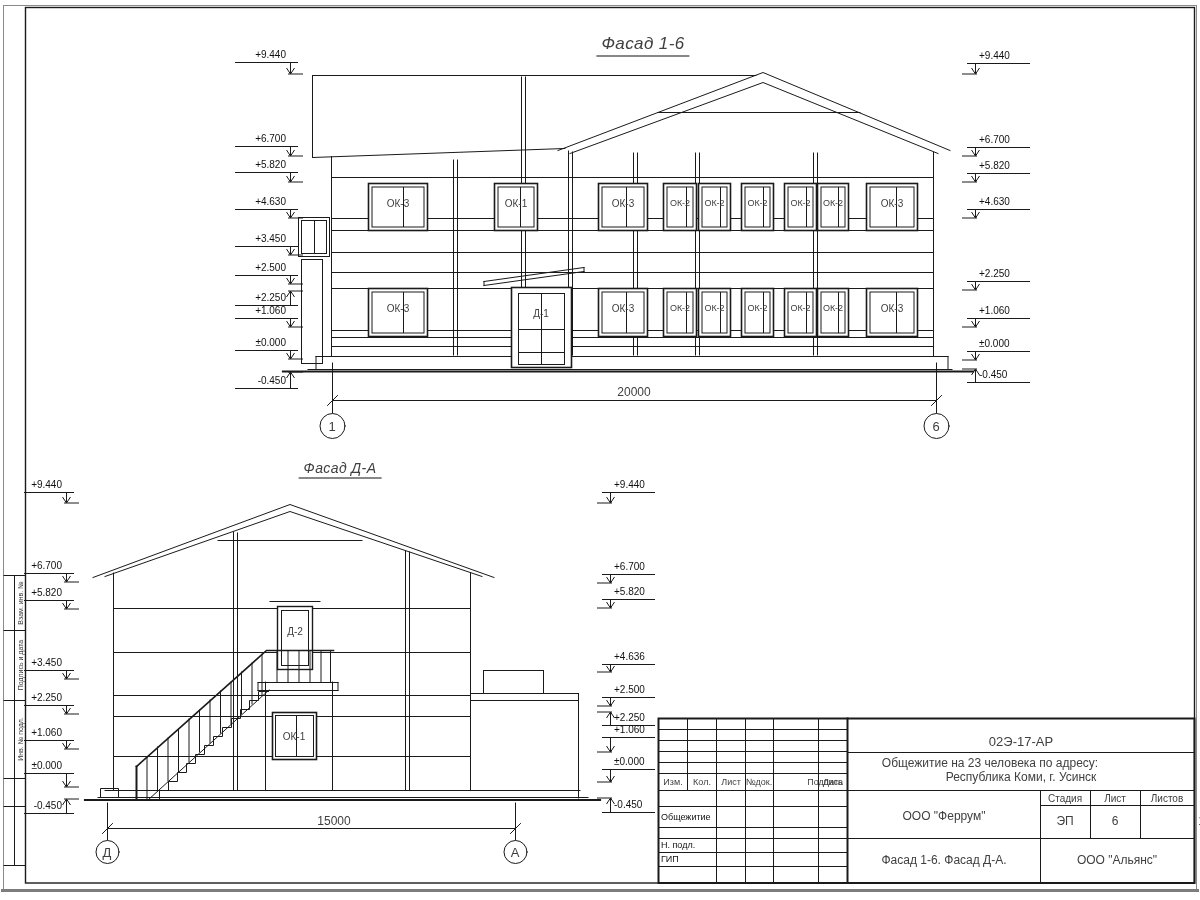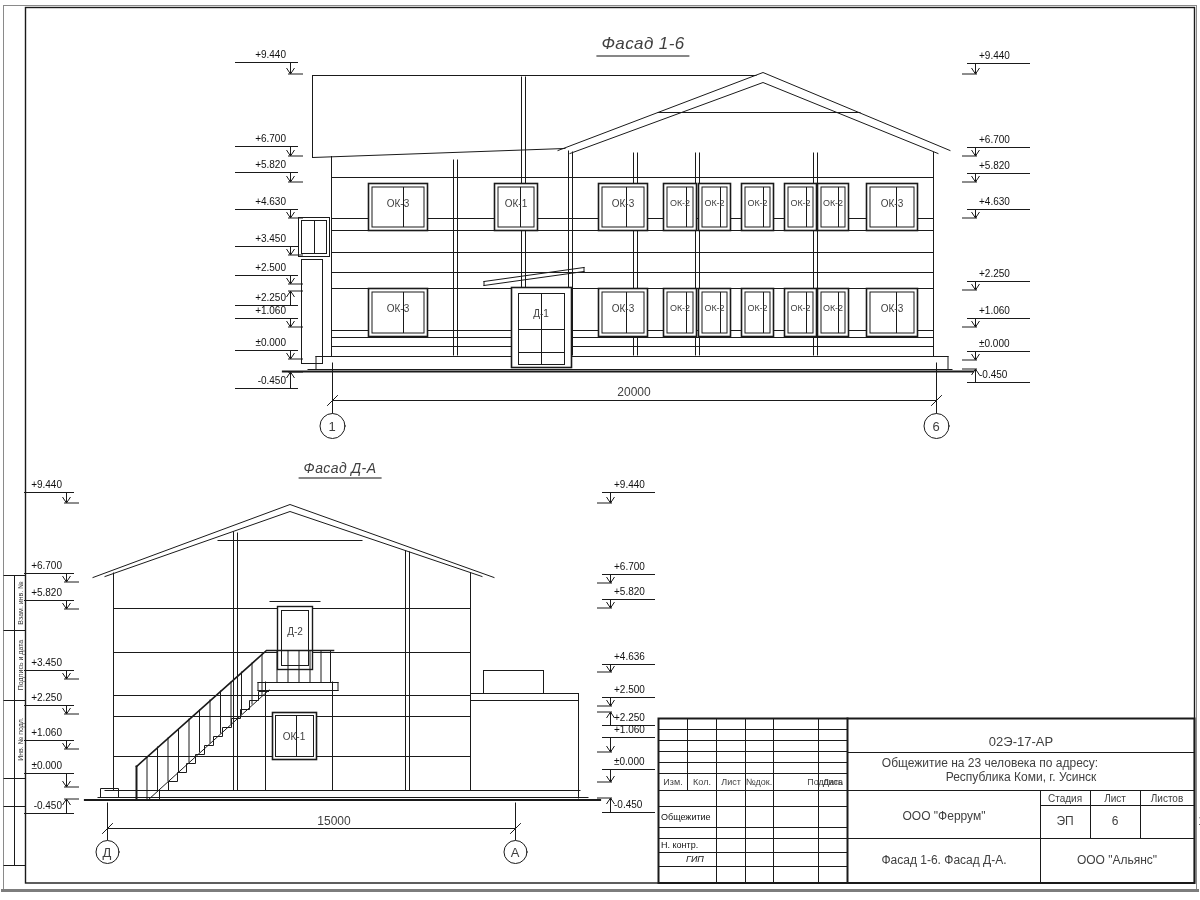--- a/index.html
+++ b/index.html
@@ -303,22 +303,22 @@
   <span class="t f13" style="left:1021px;top:741px;">02Э-17-АР</span>
   <span class="t f12" style="left:990px;top:763px;text-align:right;">Общежитие на 23 человека по адресу:</span>
   <span class="t f12" style="left:1021px;top:777px;">Республика Коми, г. Усинск</span>
   <span class="t f9" style="left:673px;top:782px;">Изм.</span>
   <span class="t f9" style="left:702px;top:782px;text-align:center;">Кол.</span>
   <span class="t f9" style="left:731px;top:782px;">Лист</span>
   <span class="t f9" style="left:759px;top:782px;">№док.</span>
   <span class="t f9" style="left:796px;top:782px;margin-left:29px;">Подпись</span>
   <span class="t f9" style="left:833px;top:782px;">Дата</span>
   <span class="la f9" style="left:661px;top:817px;">Общежитие</span>
-  <span class="la f9" style="left:661px;top:845px;">Н. контр.</span>
-  <span class="la f9" style="left:686px;top:859px;font-style:italic;">ГИП</span>
+  <span class="la f9" style="left:661px;top:845px;">Н. подл.</span>
+  <span class="la f9" style="left:661px;top:859px;">ГИП</span>
   <span class="t f12" style="left:944px;top:816px;">ООО "Феррум"</span>
   <span class="t f10" style="left:1065px;top:798px;">Стадия</span>
   <span class="t f10" style="left:1115px;top:798px;">Лист</span>
   <span class="t f10" style="left:1167px;top:798px;">Листов</span>
   <span class="t f12" style="left:1065px;top:821px;text-align:right;">ЭП</span>
   <span class="t f12" style="left:1115px;top:821px;">6</span>
   <span class="t f12" style="left:1205px;top:821px;">14</span>
   <span class="t f12" style="left:944px;top:860px;">Фасад 1-6. Фасад Д-А.</span>
   <span class="t f12" style="left:1117px;top:860px;">ООО "Альянс"</span>
 

